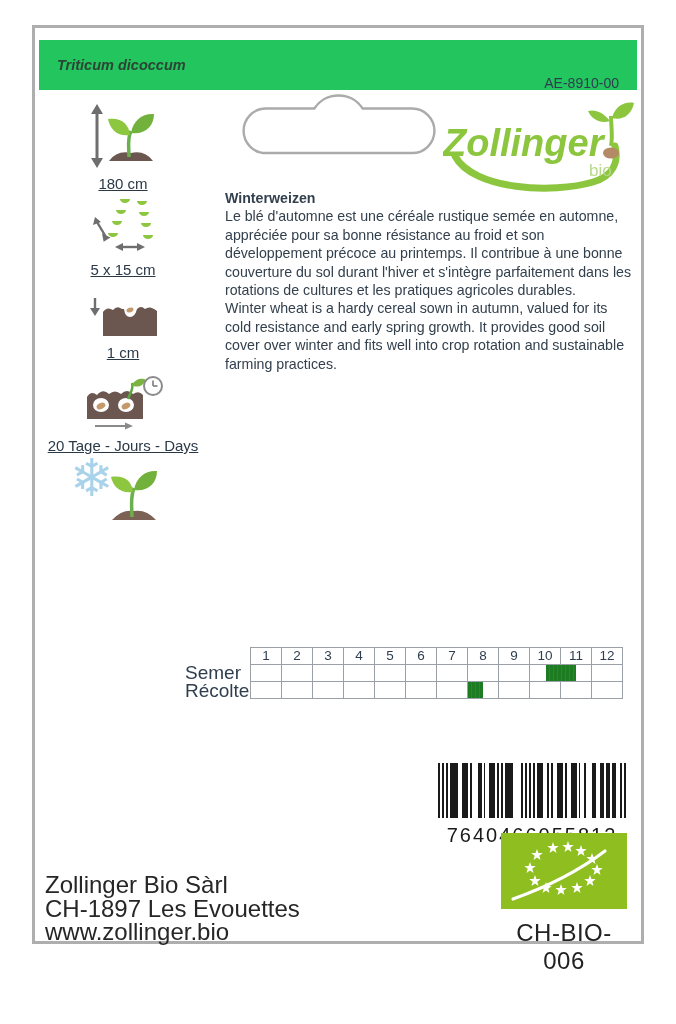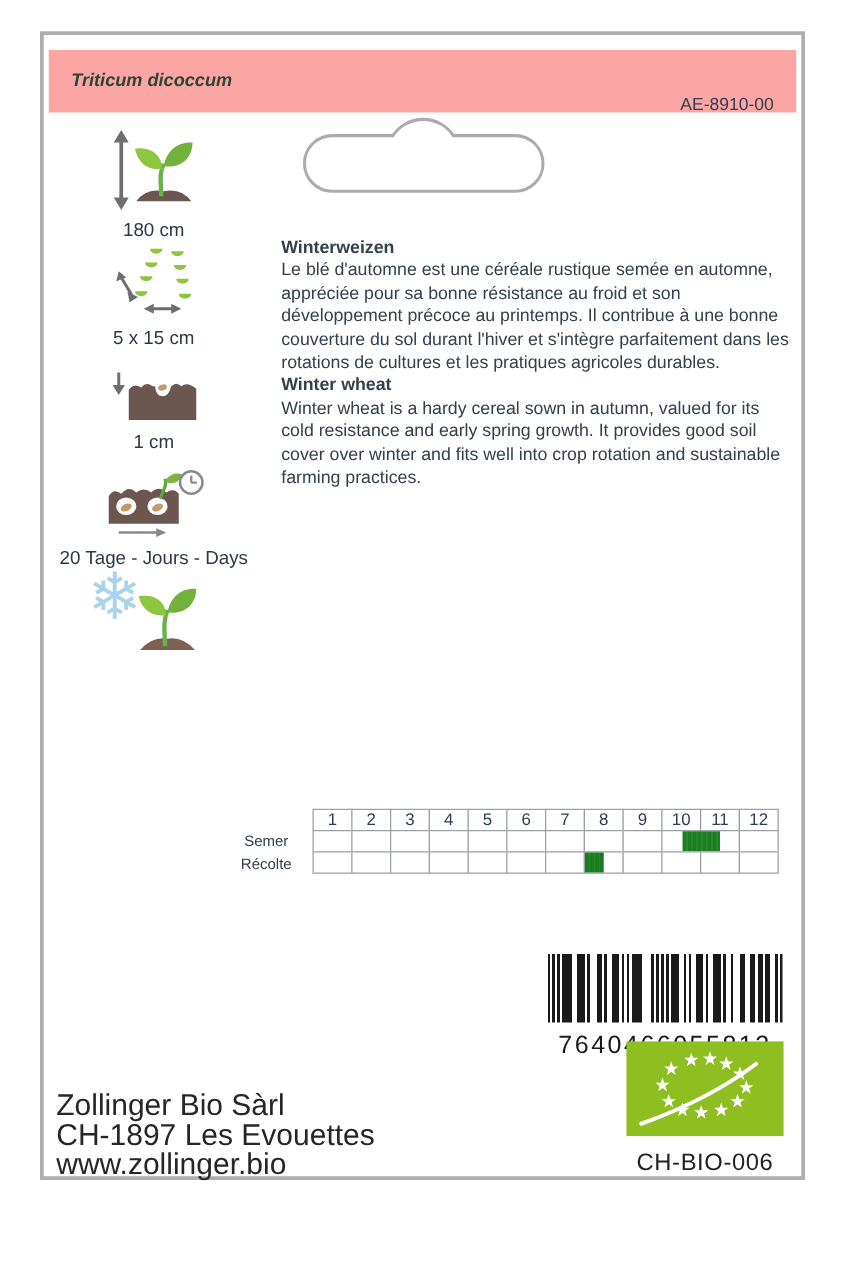--- a/index.html
+++ b/index.html
@@ -1,81 +1,94 @@
 <!DOCTYPE html>
 <html><head>
 <meta charset="utf-8">
 <style>
   html,body{margin:0;padding:0;background:#ffffff;}
   .page{position:relative;width:676px;height:1024px;background:#ffffff;overflow:hidden;
         font-family:"Liberation Sans",sans-serif;color:#33404d;}
   .card{position:absolute;left:32px;top:25px;width:612px;height:919px;box-sizing:border-box;
         background:#fff;border:3px solid #aeaeae;}
   
-  .header-bar{position:absolute;left:4px;right:4px;top:12px;height:50px;background:#fca5a5;
+  .header-bar{position:absolute;left:4px;right:4px;top:12px;height:50px;background:#22c55e;
         display:flex;align-items:center;justify-content:space-between;padding:0 18px;box-sizing:border-box;}
   .species{font-style:italic;font-weight:600;font-size:14.5px;color:#2c4434;}
   .artcode{font-size:14px;color:#2f3e4e;margin-top:36px;}
   
   .hang{position:absolute;left:206px;top:65px;}
   
   .logo{position:absolute;left:408px;top:70px;width:192px;height:102px;}
   
   .spec{position:absolute;left:8px;width:160px;text-align:center;color:#2b3947;font-size:15px;}
-  .spec .lbl{margin-top:3px;}
+  .spec .lbl{margin-top:3px;text-decoration:underline;}
   .spec-height{top:75px;}
   .spec-spacing{top:167px;}
   .spec-depth{top:268px;}
   .spec-germination{top:347px;}
   .spec-winter{top:428px;height:70px;}
   .winter-wrap{position:relative;width:110px;height:70px;margin:0 auto;}
   .snow{position:absolute;left:2px;top:-8px;font-size:52px;color:#a9d3ea;line-height:60px;}
   .winter-seedling{position:absolute;left:38px;top:8px;}
   
   .desc{position:absolute;left:190px;top:161px;width:407px;font-size:14.2px;line-height:18.4px;color:#33404d;}
   .desc-title{font-weight:bold;}
   
   .calendar{position:absolute;left:150px;top:619px;display:flex;}
   .cal-labels{width:65px;padding-top:17px;box-sizing:border-box;text-align:center;padding-right:9px;
-        font-size:12px;color:#2f3e4e;}
+        font-size:19px;color:#2f3e4e;}
   .cal-label{height:18px;line-height:18px;}
   .cal-grid{}
   .cal-row{display:flex;position:relative;margin-top:-1px;}
   .cal-row:first-child{margin-top:0;}
   .cal-cell{width:32px;height:18px;border:1px solid #9aa0a6;margin-left:-1px;box-sizing:border-box;
         font-size:13.5px;color:#2f3e4e;text-align:center;line-height:16px;background:#fff;}
   .cal-cell:first-child{margin-left:0;}
   .cal-bar{position:absolute;top:1px;bottom:1px;
         background:repeating-linear-gradient(90deg,#1d7c21 0 3px,#28892c 3px 4px);}
   
   .barcode{position:absolute;left:402px;top:735px;width:190px;text-align:center;}
   .barcode-number{font-size:20px;letter-spacing:2px;color:#1a1a1a;margin-top:2px;}
   
   .eu{position:absolute;left:466px;top:805px;width:126px;text-align:center;}
-  .organic-code{font-size:19px;color:#222;margin-top:6px;letter-spacing:0.5px;}
+  .organic-code{font-size:24px;color:#222;margin-top:6px;letter-spacing:0.5px;}
   
   .address{position:absolute;left:10px;top:845px;font-size:24px;line-height:23.5px;color:#262626;}
 </style>
 </head>
 <body>
 
 <div class="page">
   <div class="card">
 
     <div class="header-bar">
       <span class="species">Triticum dicoccum</span>
       <span class="artcode">AE-8910-00</span>
     </div>
 
     <div class="hang">
       <svg width="196" height="62" viewBox="0 0 199 64">
         <path d="M24 16 H74 A30 30 0 0 1 124 16 H175 A23 23 0 0 1 175 62 H24 A23 23 0 0 1 24 16 Z" fill="#ffffff" stroke="#ababab" stroke-width="2.5"></path>
       </svg>
     </div>
 
+    <div class="logo">
+      <svg width="192" height="102" viewBox="0 0 192 102">
+        <path d="M12 58 C 30 92 110 96 150 84 C 170 78 176 64 172 48" fill="none" stroke="#8cc63f" stroke-width="7" stroke-linecap="round"></path>
+        <text x="0" y="58" font-size="38" font-style="italic" font-weight="700" fill="#8cc63f" font-family="Liberation Sans, sans-serif">Zollinger</text>
+        <g>
+          <path d="M168 48 C 170 38 168 28 168 18" fill="none" stroke="#8cc63f" stroke-width="4"></path>
+          <path d="M169 20 C 172 8 182 3 191 5 C 189 16 180 23 169 20 Z" fill="#8cc63f"></path>
+          <path d="M167 23 C 160 14 152 11 145 13 C 149 22 158 26 167 23 Z" fill="#8cc63f"></path>
+          <ellipse cx="168" cy="55" rx="8" ry="5.5" fill="#b48a66"></ellipse>
+        </g>
+        <text x="146" y="78" font-size="17" fill="#b9d98a" font-family="Liberation Sans, sans-serif">bio</text>
+      </svg>
+    </div>
 
     <div class="spec spec-height">
       <svg width="72" height="66" viewBox="0 0 72 66">
         <line x1="10" y1="8" x2="10" y2="58" stroke="#6e6e6e" stroke-width="3"></line>
         <polygon points="10,1 4,11 16,11" fill="#6e6e6e"></polygon>
         <polygon points="10,65 4,55 16,55" fill="#6e6e6e"></polygon>
         <path d="M22 58 Q30 47 44 50 Q58 47 66 58 Z" fill="#6b5750"></path>
         <path d="M42 54 C 42 44 40 36 44 28" fill="none" stroke="#6ab04c" stroke-width="3.5"></path>
         <path d="M43 32 C 30 34 23 26 21 16 C 34 14 42 21 43 32 Z" fill="#8dc63f"></path>
         <path d="M44 30 C 46 17 56 10 67 11 C 67 23 58 32 44 30 Z" fill="#72b13c"></path>
@@ -148,21 +161,20 @@
     </div>
 
     <div class="desc">
       <div>
         <div class="desc-title">Winterweizen</div>
       </div>
       <div>
         <div class="desc-body">Le blé d'automne est une céréale rustique semée en automne, appréciée pour sa bonne résistance au froid et son développement précoce au printemps. Il contribue à une bonne couverture du sol durant l'hiver et s'intègre parfaitement dans les rotations de cultures et les pratiques agricoles durables.</div>
       </div>
       <div>
-        <div class="desc-title">Winter wheat</div>
         <div class="desc-body">Winter wheat is a hardy cereal sown in autumn, valued for its cold resistance and early spring growth. It provides good soil cover over winter and fits well into crop rotation and sustainable farming practices.</div>
       </div>
     </div>
 
     <div class="calendar">
       <div class="cal-labels">
         <div class="cal-label">Semer</div>
         <div class="cal-label">Récolte</div>
       </div>
       <div class="cal-grid">

